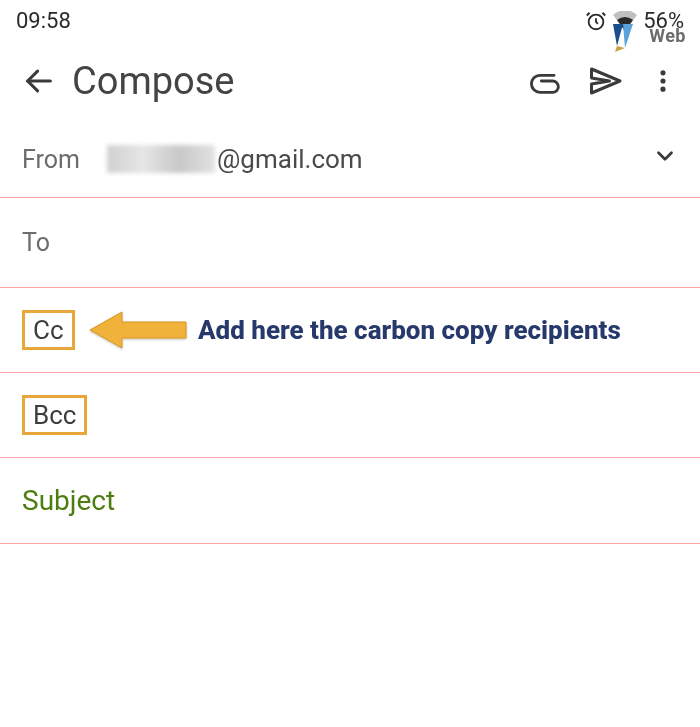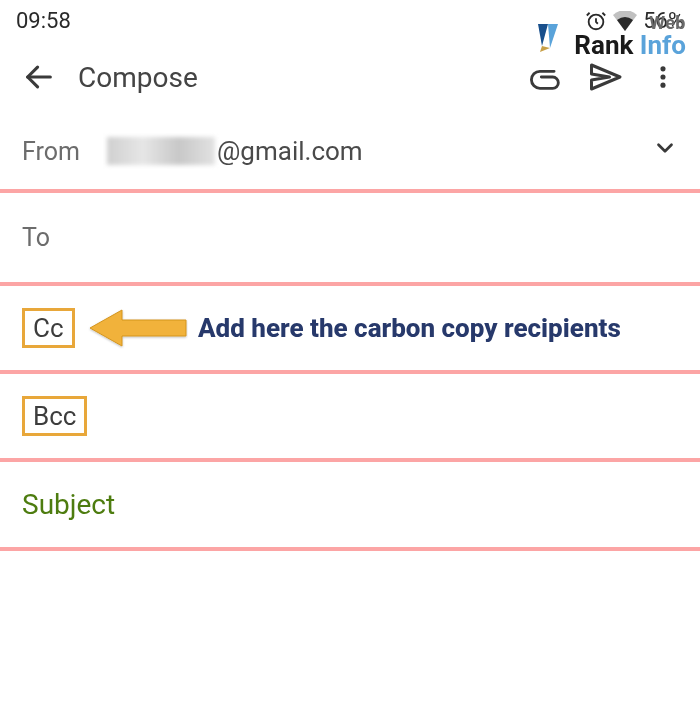--- a/index.html
+++ b/index.html
@@ -32,33 +32,33 @@
     .watermark .wri-bot { font-size: 26px; font-weight:700; color:#1a1a1a; }
     .watermark .wri-bot .accent { color:#5aa3da; }
     .watermark svg { vertical-align:middle; }
     .app-bar {
       display: flex;
       align-items: center;
       padding: 22px 8px 18px 22px;
     }
     .back-btn { width: 48px; display:flex; align-items:center; justify-content:flex-start; }
     .title {
-      font-size: 28px;
+      font-size: 38px;
       font-weight: 400;
       color: #444;
       font-family: "Google Sans", Roboto, Arial, sans-serif;
       flex: 1;
-      margin-left: 8px;
+      margin-left: 2px;
     }
     .action-btn { width: 58px; display:flex; align-items:center; justify-content:center; }
     .field {
       display: flex;
       align-items: center;
       padding: 22px 22px;
-      border-bottom: 4px solid #fca5a5;
+      border-bottom: 1px solid #fca5a5;
       font-size: 25px;
       color: #6c6c6c;
       position: relative;
     }
     .label { width: 85px; color: #6c6c6c; }
     .value { color: #4a4a4a; font-size: 26px; }
     .chevron { margin-left: auto; }
     .from-field .label { width: 85px; }
     .from-field .value { display:flex; align-items:center;text-align:center; }
     .blurred {
@@ -118,23 +118,20 @@
 
 <div class="watermark">
   <div style="display:flex; align-items:center; justify-content:flex-end;">
     <svg width="40" height="40" viewBox="0 0 40 40" style="margin-right:2px; margin-top:4px;">
       <path d="M6 6 L16 6 L10 28 Z" fill="#184f8c"></path>
       <path d="M16 6 L26 6 L18 30 Z" fill="#5aa3da"></path>
       <path d="M10 28 L18 30 L8 34 Z" fill="#c8a048"></path>
     </svg>
     <div>
       <div class="wri-top">Web</div>
-      <div class="wri-bot">
-        <span>Rank</span> <span class="accent">Info</span>
-      </div>
     </div>
   </div>
 </div>
 
 <div class="app-bar">
   <div class="back-btn">
     <svg width="34" height="34" viewBox="0 0 24 24" fill="none" stroke="#3a3a3a" stroke-width="2.2" stroke-linecap="round" stroke-linejoin="round">
         <line x1="20" y1="12" x2="4" y2="12"></line>
         <polyline points="11 5 4 12 11 19"></polyline>
       </svg>

